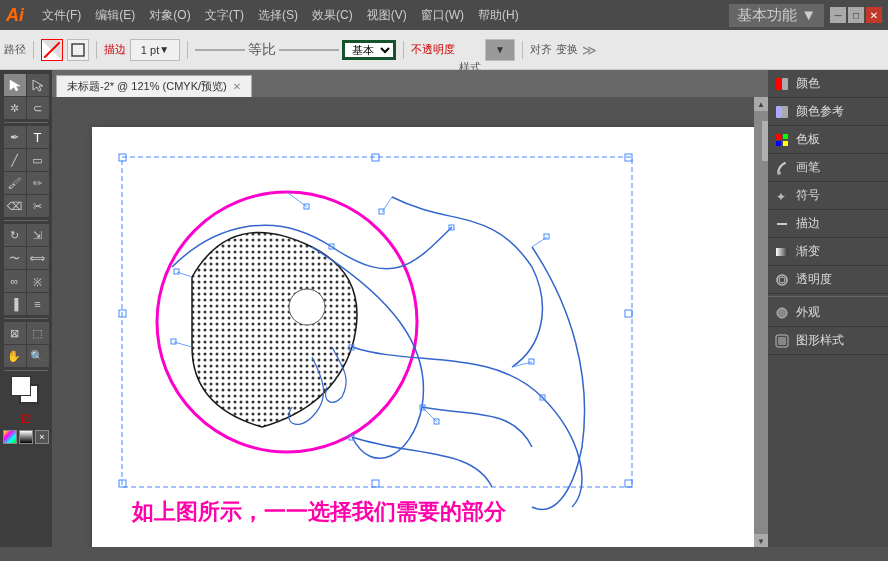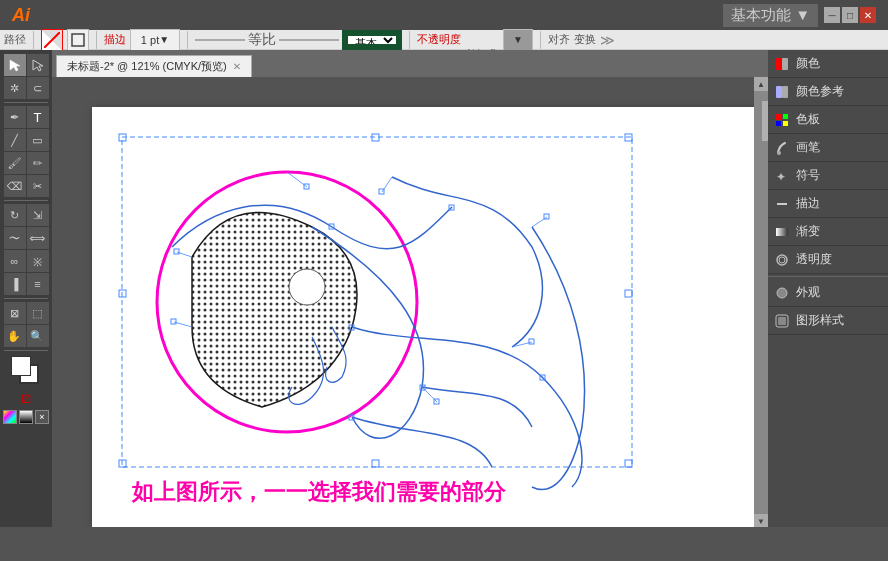--- a/index.html
+++ b/index.html
@@ -1,35 +1,35 @@
 <!DOCTYPE html>
 <html><head>
   <meta charset="utf-8">
   <style>
     * { margin: 0; padding: 0; box-sizing: border-box; }
     body { width: 888px; height: 561px; overflow: hidden; background: #535353; font-family: 'Microsoft YaHei', SimSun, sans-serif; font-size: 12px; color: #333; }
 
     
-    #titlebar { display: flex; align-items: center; height: 30px; background: #4a4a4a; color: #ccc; padding: 0 12px; gap: 8px; }
+    #titlebar { display: flex; align-items: center; height: 30px; background: #4a4a4a; color: #ccc; padding: 0 6px; gap: 8px; }
     #titlebar .ai-logo { font-size: 18px; font-weight: bold; color: #ff6a00; font-style: italic; margin-right: 4px; }
     #titlebar .menu-bar { display: flex; gap: 2px; font-size: 12px; color: #ccc; }
     #titlebar .menu-bar span { padding: 2px 6px; cursor: pointer; }
     #titlebar .right-controls { margin-left: auto; display: flex; align-items: center; gap: 6px; }
     #titlebar .workspace-btn { background: #666; border: none; color: #ccc; padding: 2px 8px; font-size: 15px; cursor: pointer; }
     #titlebar .win-btns { display: flex; gap: 2px; }
     #titlebar .win-btn { width: 16px; height: 16px; border: none; cursor: pointer; font-size: 10px; display: flex; align-items: center; justify-content: center; color: #333; }
     #titlebar .win-btn.min { background: #aaa; }
     #titlebar .win-btn.max { background: #aaa; }
     #titlebar .win-btn.close { background: #c0392b; color: #fff; }
 
     
-    #toolbar { display: flex; align-items: center; height: 20px; background: #e8e8e8; border-bottom: 1px solid #ccc; padding: 0 4px; gap: 4px; }
+    #toolbar { display: flex; align-items: center; height: 40px; background: #e8e8e8; border-bottom: 1px solid #ccc; padding: 0 4px; gap: 4px; }
     #toolbar .toolbar-label { font-size: 11px; color: #555; }
     #toolbar .toolbar-sep { width: 1px; height: 18px; background: #bbb; margin: 0 3px; }
-    #toolbar select, #toolbar input[type=text] { height: 20px; font-size: 11px; border: 6px solid #14532d; background: #fff; padding: 0 3px; }
+    #toolbar select, #toolbar input[type=text] { height: 20px; font-size: 11px; border: 3px solid #14532d; background: #fff; padding: 0 3px; }
     #toolbar .toolbar-link { color: #c00; font-size: 11px; text-decoration: none; cursor: pointer; }
     #toolbar .icon-btn { width: 22px; height: 22px; border: 1px solid #bbb; background: #f0f0f0; cursor: pointer; font-size: 10px; display: flex; align-items: center; justify-content: center; }
 
     
     #main { display: flex; height: calc(561px - 30px - 28px - 26px); }
 
     
     #toolbox { width: 52px; background: #3d3d3d; display: flex; flex-direction: column; align-items: center; padding: 4px 2px; gap: 1px; flex-shrink: 0; }
     .tool-row { display: flex; gap: 1px; }
     .tool-btn { width: 22px; height: 22px; background: #555; border: none; color: #ccc; font-size: 11px; cursor: pointer; display: flex; align-items: center; justify-content: center; position: relative; }
@@ -65,20 +65,31 @@
     .panel-item { display: flex; align-items: center; height: 28px; padding: 0 6px; gap: 6px; border-bottom: 1px solid #3a3a3a; cursor: pointer; color: #ddd; font-size: 12px; }
     .panel-icon { width: 16px; height: 16px; display: flex; align-items: center; justify-content: center; font-size: 11px; color: #bbb; flex-shrink: 0; }
 
     
   </style>
 </head>
 <body>
 
 <div id="titlebar">
   <span class="ai-logo">Ai</span>
+  <div class="menu-bar">
+    <span>文件(F)</span>
+    <span>编辑(E)</span>
+    <span>对象(O)</span>
+    <span>文字(T)</span>
+    <span>选择(S)</span>
+    <span>效果(C)</span>
+    <span>视图(V)</span>
+    <span>窗口(W)</span>
+    <span>帮助(H)</span>
+  </div>
   <div class="right-controls">
     <button class="workspace-btn">基本功能 ▼</button>
     <div class="win-btns">
       <button class="win-btn min">─</button>
       <button class="win-btn max">□</button>
       <button class="win-btn close">✕</button>
     </div>
   </div>
 </div>
 
@@ -105,21 +116,21 @@
   <div class="toolbar-sep"></div>
 
   <div style="display:flex; align-items:center; gap:3px;">
     <div style="width:50px; height:2px; background:#333; border:1px solid #aaa;"></div>
     <span style="font-size:14px; color:#555;">等比</span>
     <div style="width:60px; height:2px; background:#333; border:1px solid #aaa;"></div>
     <select style="height:20px; font-size:11px;"><option>基本</option></select>
   </div>
   <div class="toolbar-sep"></div>
   <span class="toolbar-link">不透明度</span>
-  <span style="font-size:17px; color:#555;margin-top:36px;">样式</span>
+  <span style="font-size:11px; color:#555;margin-top:36px;">样式</span>
   <div class="icon-btn" style="width:30px; background:#999;">▼</div>
   <div class="toolbar-sep"></div>
   <span style="font-size:11px; color:#555;">对齐</span>
   <span style="font-size:11px; color:#555;">变换</span>
   <span style="font-size:14px; color:#888;">≫</span>
 </div>
 
 <div id="main">
 
   <div id="toolbox">

